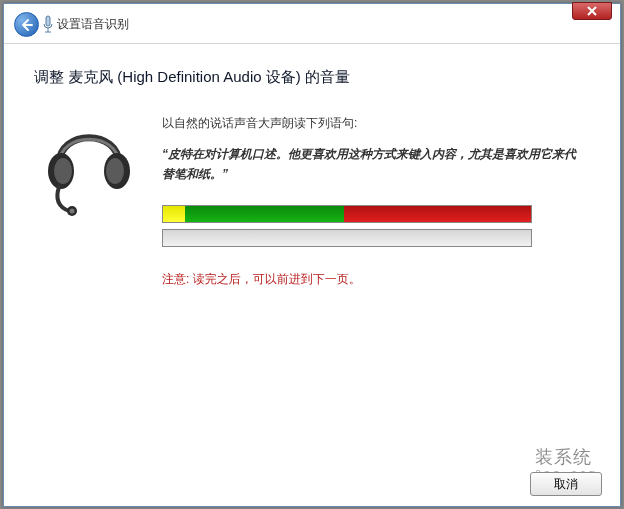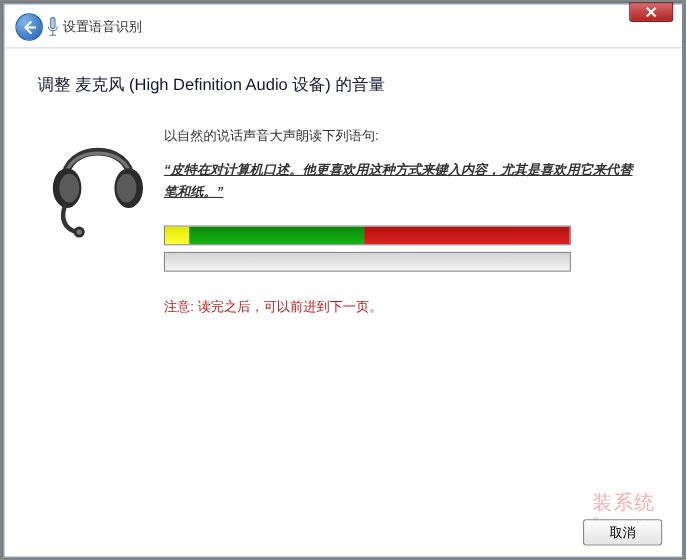--- a/index.html
+++ b/index.html
@@ -66,42 +66,41 @@
     padding: 24px 30px 0 30px;
   }
   .heading {
     color: #0f172a;
     font-size: 15px;
     margin-bottom: 22px;
   }
   .row-main {
     display: flex;
     align-items: flex-start;
-    gap: 5px;
+    gap: 18px;
   }
   .headset {
     width: 110px;
     flex-shrink: 0;
     display: flex;
     justify-content: center;
   }
   .right-col {
     flex: 1;
     font-size: 12px;
     color: #333;
     padding-top: 6px;
   }
   .instruction { margin-bottom: 12px; }
   .phrase {
     font-style: italic;
     font-weight: bold;
     margin-bottom: 20px;
     line-height: 1.7;
     padding-right: 10px;
-    text-decoration: underline;
   }
   .meter {
     width: 370px;
     height: 18px;
     border: 1px solid #888;
     display: flex;
     overflow: hidden;
     margin-bottom: 6px;
     background: linear-gradient(#eaeaea, #fafafa);
   }
@@ -131,23 +130,23 @@
     border: 1px solid #8a8a8a;
     border-radius: 3px;
     cursor: pointer;
     padding: 0 10px;
   }
   .watermark {
     position: absolute;
     right: 22px;
     bottom: 26px;
     font-size: 18px;
-    color: #ef4444;
+    color: #000000;
     opacity: 0.45;
-    font-family: Liberation Sans, sans-serif;
+    font-family: Liberation Mono, monospace;
     letter-spacing: 1px;
     pointer-events: none;
   }
   .watermark .sub { font-size: 10px; display:block; text-align:right; letter-spacing:3px; opacity:0.8;}
 </style>
 </head>
 <body>
 
 <div class="outer-frame">
   <div class="title-close">

